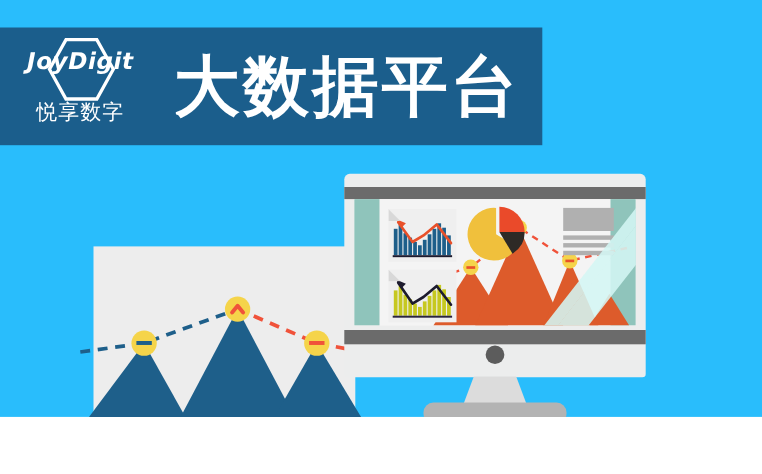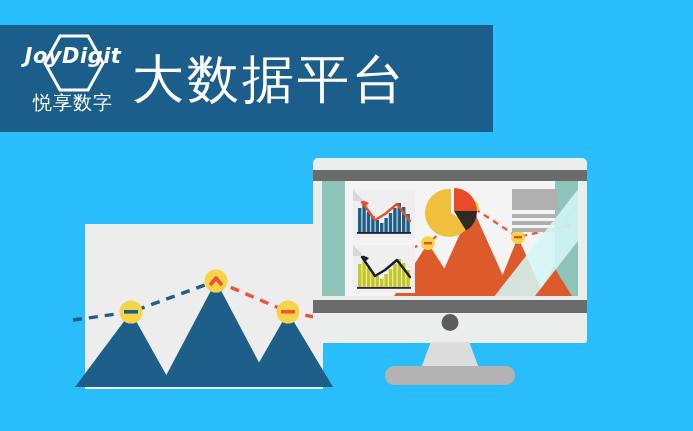--- a/index.html
+++ b/index.html
@@ -5,21 +5,21 @@
 <style>
   * { box-sizing: border-box; }
   html, body {
     margin: 0; padding: 0;
     background: #ffffff;
     font-family: "Liberation Sans", "DejaVu Sans", sans-serif;
   }
   #stage {
     position: relative;
     width: 693px;
-    height: 431px;
+    height: 379px;
     overflow: hidden;
     background: #29bdfc;
   }
 
   
   #header-band {
     position: absolute;
     left: 0; top: 25px;
     width: 493px; height: 107px;
     background: #1b5e8c;
@@ -58,23 +58,24 @@
     text-align: center;
     color: #ffffff;
     font-size: 19px;
     font-weight: normal;
     line-height: 1;
     letter-spacing: 1px;
     white-space: nowrap;
   }
   #header-title {
     color: #ffffff;
-    font-size: 52px;
-    font-weight: normal;
+    font-size: 60px;
+    font-weight: bold;
     letter-spacing: 3px;
+    margin-left: 26px;
     line-height: 1;
     white-space: nowrap;
   }
 
   
   #left-panel {
     position: absolute;
     left: 85px; top: 224px;
     width: 238px; height: 165px;
     background: #ededed;

